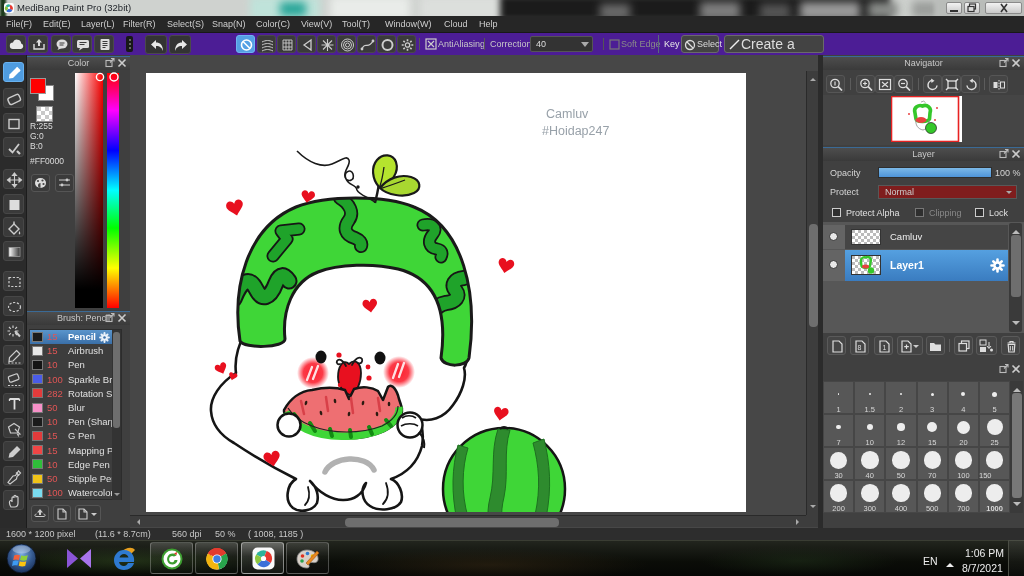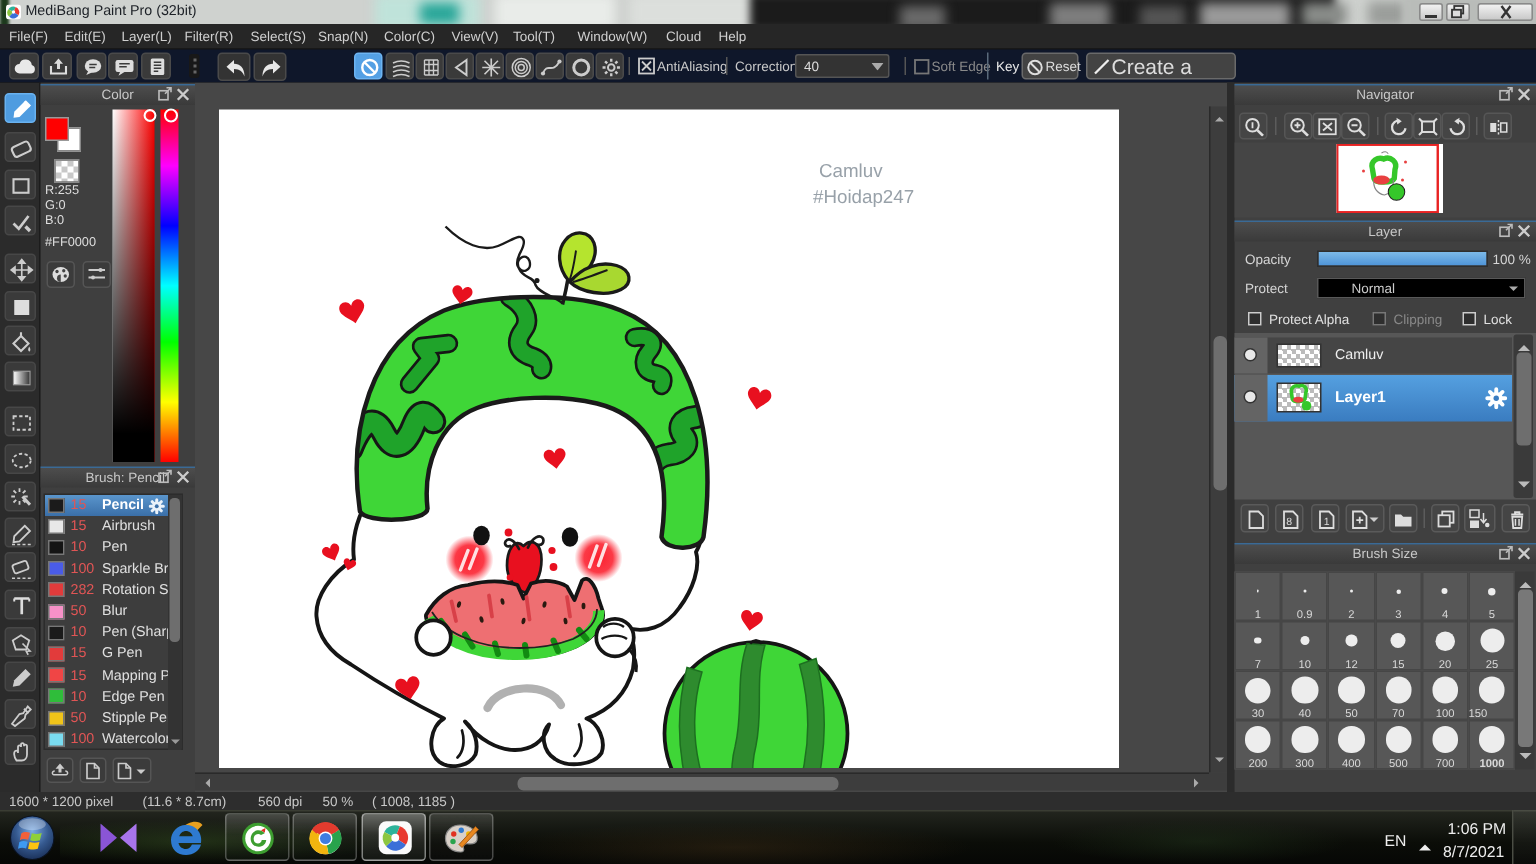--- a/index.html
+++ b/index.html
@@ -12,21 +12,21 @@
 #titlebar { left:0; top:0; width:1024px; height:16px; background:#cfd2cf; overflow:hidden; }
 #titlebar .blob { position:absolute; filter:blur(4px); }
 #title-text { left:17px; top:2px; font-size:9.5px; color:#1c2026; letter-spacing:0; }
 .winbtn { top:2px; height:12px; background:linear-gradient(#f2f2f2,#c9c9c9); border:1px solid #8a8a8a; border-radius:2px; color:#222; font-size:9px; line-height:10px; text-align:center; }
 
 
 #menubar { left:0; top:16px; width:1024px; height:17px; background:#262626; border-bottom:1px solid #181818; }
 #menubar span { position:absolute; top:3px; font-size:9px; color:#cfcfcf; }
 
 
-#toolbar { left:0; top:33px; width:1024px; height:22px; background:#0f172a; }
+#toolbar { left:0; top:33px; width:1024px; height:22px; background:#4c1d95; }
 .tbtn { position:absolute; top:2px; width:20px; height:18px; background:#3a3a3a; border:1px solid #4a4a4a; border-radius:3px; }
 .tbtn svg { position:absolute; left:2px; top:2px; }
 .tlabel { position:absolute; font-size:9px; color:#c8c8c8; top:6px; }
 
 
 #toolstrip { left:0; top:55px; width:27px; height:473px; background:#2b2b2b; border-right:1px solid #1c1c1c; }
 .lt { position:absolute; left:3px; width:21px; height:20px; background:#3a3a3a; border:1px solid #474747; border-radius:3px; }
 .lt svg { position:absolute; left:2px; top:2px; }
 
 
@@ -221,21 +221,21 @@
     <div class="abs" style="left:603px;top:5px;width:1px;height:12px;background:#555"></div>
     <svg class="abs" style="left:609px;top:6px" width="11" height="11" viewBox="0 0 11 11">
         <rect x="1" y="1" width="9" height="9" fill="none" stroke="#777" stroke-width="1.2"></rect>
       </svg>
     <span class="tlabel" style="left:621px;color:#8a8a8a">Soft Edge</span>
     <div class="abs" style="left:658px;top:2px;width:1px;height:18px;background:#5a6a7a"></div>
     <span class="tlabel" style="left:664px;color:#e8e8e8">Key</span>
     <div class="abs" style="left:681px;top:2px;width:38px;height:18px;background:#434343;border:1px solid #6a6a6a;border-radius:3px;color:#ddd;font-size:10px;line-height:16px;"><svg style="position:absolute;left:2px;top:2.5px" width="12" height="12" viewBox="0 0 12 12">
           <circle cx="6" cy="6" r="4.5" fill="none" stroke="#ddd" stroke-width="1.3"></circle>
           <path d="M3 3 L9 9" stroke="#ddd" stroke-width="1.3"></path>
-        </svg><span style="margin-left:15px;font-size:9px;">Reset</span></div>
+        </svg><span style="margin-left:15px;font-size:9px;">Select</span></div>
     <div class="abs" style="left:724px;top:2px;width:100px;height:18px;background:#434343;border:1px solid #6a6a6a;border-radius:3px;color:#ddd;font-size:10px;line-height:16px;"><svg style="position:absolute;left:4px;top:3px" width="11" height="11" viewBox="0 0 11 11">
           <path d="M1 10 L10 1" stroke="#eee" stroke-width="1.5"></path>
         </svg><span style="margin-left:16px;font-size:14px">Create a straight line</span></div>
   </div>
 
   <div id="toolstrip" class="abs">
     <div class="lt" style="top:7px;background:#4f9ce0;border-color:#69b2f0">
         <svg width="17" height="16" viewBox="0 0 17 16">
           <path d="M10.5 2.5 L14 6 L7 13 L3 13.5 L3.5 9.5 Z" fill="#fff"></path>
           <path d="M10.5 2.5 L14 6" stroke="#fff" stroke-width="2"></path>
@@ -701,21 +701,21 @@
         <rect x="1" y="2.5" width="6" height="6" fill="none" stroke="#bbb" stroke-width="1.1"></rect>
         <path d="M5 4.5 L9 0.5 M6 0.5 H9 V3.5" stroke="#bbb" stroke-width="1.1" fill="none"></path>
       </svg>
     <svg class="abs" style="left:188px;top:94px" width="10" height="10" viewBox="0 0 10 10">
         <path d="M1.5 1.5 L8.5 8.5 M8.5 1.5 L1.5 8.5" stroke="#ccc" stroke-width="1.6"></path>
       </svg>
     <span class="abs" style="left:7px;top:113px;font-size:9px;color:#d5d5d5;">Opacity</span>
     <div class="abs" style="left:55px;top:112px;width:114px;height:11px;background:linear-gradient(#7cb9e8,#4e94d8);border:1px solid #2e2e2e;"></div>
     <span class="abs" style="left:172px;top:113px;font-size:9px;color:#d5d5d5;white-space:nowrap;">100 %</span>
     <span class="abs" style="left:7px;top:132px;font-size:9px;color:#d5d5d5;">Protect</span>
-    <div class="abs" style="left:55px;top:130px;width:139px;height:14px;background:#000000;border:1px solid #585858;color:#ccc;font-size:9px;line-height:13px;padding-left:22px;">Normal<div style="position:absolute;right:4px;top:5px;width:0;height:0;border:3.5px solid transparent;border-top-color:#aaa;"></div></div>
+    <div class="abs" style="left:55px;top:130px;width:139px;height:14px;background:#7f1d1d;border:1px solid #585858;color:#ccc;font-size:9px;line-height:13px;padding-left:6px;">Normal<div style="position:absolute;right:4px;top:5px;width:0;height:0;border:3.5px solid transparent;border-top-color:#aaa;"></div></div>
     <div class="abs" style="left:9px;top:153px;width:9px;height:9px;border:1.5px solid #ccc;background:#2e2e2e;"></div>
     <span class="abs" style="left:23px;top:153px;font-size:9px;color:#e0e0e0;">Protect Alpha</span>
     <div class="abs" style="left:92px;top:153px;width:9px;height:9px;border:1.5px solid #777;background:#2e2e2e;"></div>
     <span class="abs" style="left:106px;top:153px;font-size:9px;color:#888;">Clipping</span>
     <div class="abs" style="left:152px;top:153px;width:9px;height:9px;border:1.5px solid #ccc;background:#2e2e2e;"></div>
     <span class="abs" style="left:166px;top:153px;font-size:9px;color:#e0e0e0;">Lock</span>
     <div class="abs" style="left:0;top:167px;width:201px;height:111px;background:#575757;">
       <div style="position:absolute;left:0;top:3px;width:185px;height:24px;background:#454545;">
           <div style="position:absolute;left:0;top:0;width:22px;height:24px;background:#646464;"></div>
           <div style="position:absolute;left:6px;top:7px;width:9px;height:9px;border-radius:50%;background:#e8e8e8;border:1px solid #333;"></div>
@@ -791,34 +791,33 @@
         </svg>
       </div>
     <div class="abs" style="left:178px;top:281px;width:19px;height:19px;background:#454545;border:1px solid #5a5a5a;border-radius:3px;">
         <svg style="position:absolute;left:3.5px;top:2.5px" width="11" height="13" viewBox="0 0 11 13">
           <path d="M1.5 3 H9.5 M4 3 V1.5 H7 V3" stroke="#ddd" stroke-width="1.2" fill="none"></path>
           <path d="M2.2 4.5 H8.8 L8.2 12 H2.8 Z" fill="none" stroke="#ddd" stroke-width="1.2"></path>
           <path d="M4.3 6 V10.5 M6.7 6 V10.5" stroke="#ddd" stroke-width="1"></path>
         </svg>
       </div>
 
-    <div class="panel-hdr" style="left:0;top:307px;width:201px;">Brush Size</div>
     <svg class="abs" style="left:176px;top:309px" width="10" height="10" viewBox="0 0 10 10">
         <rect x="1" y="2.5" width="6" height="6" fill="none" stroke="#bbb" stroke-width="1.1"></rect>
         <path d="M5 4.5 L9 0.5 M6 0.5 H9 V3.5" stroke="#bbb" stroke-width="1.1" fill="none"></path>
       </svg>
     <svg class="abs" style="left:188px;top:309px" width="10" height="10" viewBox="0 0 10 10">
         <path d="M1.5 1.5 L8.5 8.5 M8.5 1.5 L1.5 8.5" stroke="#ccc" stroke-width="1.6"></path>
       </svg>
     <div style="position:absolute;left:0.0px;top:326px;width:31.2px;height:33px;background:#575757;border:1px solid #464646;"></div>
       <div style="position:absolute;left:14.8px;top:338.2px;width:1.5px;height:1.5px;border-radius:50%;background:#ededed;"></div>
       <div style="position:absolute;left:0.0px;top:350px;width:31.2px;text-align:center;font-size:7.5px;color:#d8d8d8;">1</div>
 <div style="position:absolute;left:31.2px;top:326px;width:31.2px;height:33px;background:#575757;border:1px solid #464646;"></div>
       <div style="position:absolute;left:45.8px;top:338.0px;width:2px;height:2px;border-radius:50%;background:#ededed;"></div>
-      <div style="position:absolute;left:31.2px;top:350px;width:31.2px;text-align:center;font-size:7.5px;color:#d8d8d8;">0.9</div>
+      <div style="position:absolute;left:31.2px;top:350px;width:31.2px;text-align:center;font-size:7.5px;color:#d8d8d8;">1.5</div>
 <div style="position:absolute;left:62.4px;top:326px;width:31.2px;height:33px;background:#575757;border:1px solid #464646;"></div>
       <div style="position:absolute;left:76.8px;top:337.8px;width:2.5px;height:2.5px;border-radius:50%;background:#ededed;"></div>
       <div style="position:absolute;left:62.4px;top:350px;width:31.2px;text-align:center;font-size:7.5px;color:#d8d8d8;">2</div>
 <div style="position:absolute;left:93.6px;top:326px;width:31.2px;height:33px;background:#575757;border:1px solid #464646;"></div>
       <div style="position:absolute;left:107.7px;top:337.5px;width:3px;height:3px;border-radius:50%;background:#ededed;"></div>
       <div style="position:absolute;left:93.6px;top:350px;width:31.2px;text-align:center;font-size:7.5px;color:#d8d8d8;">3</div>
 <div style="position:absolute;left:124.8px;top:326px;width:31.2px;height:33px;background:#575757;border:1px solid #464646;"></div>
       <div style="position:absolute;left:138.4px;top:337.0px;width:4px;height:4px;border-radius:50%;background:#ededed;"></div>
       <div style="position:absolute;left:124.8px;top:350px;width:31.2px;text-align:center;font-size:7.5px;color:#d8d8d8;">4</div>
 <div style="position:absolute;left:156.0px;top:326px;width:31.2px;height:33px;background:#575757;border:1px solid #464646;"></div>

